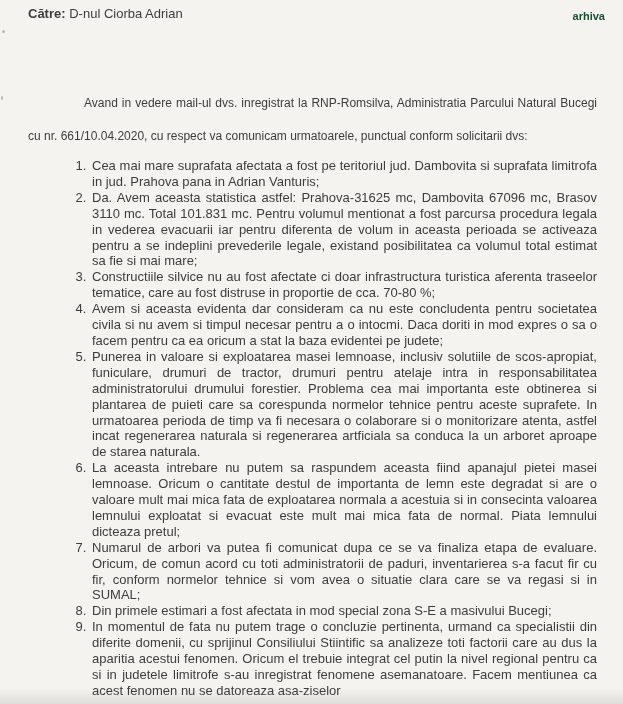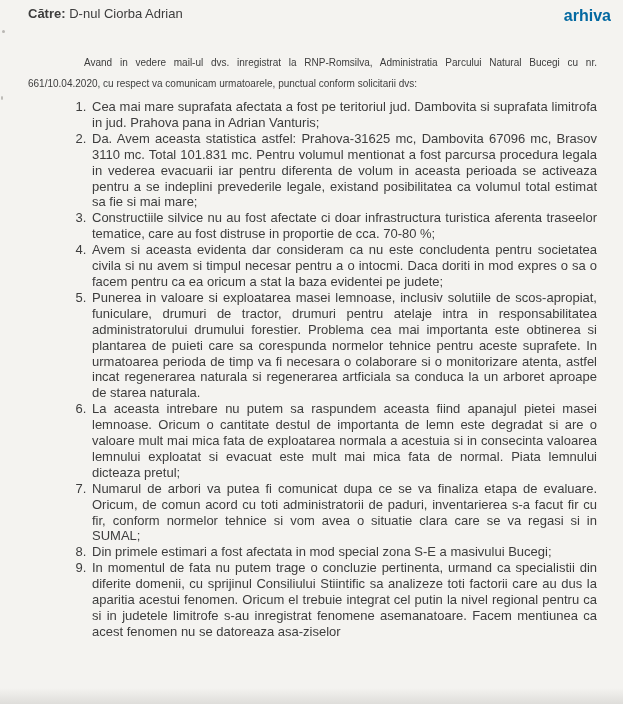--- a/index.html
+++ b/index.html
@@ -21,30 +21,30 @@
     justify-content: space-between;
     align-items: flex-start;
     margin: 6px 6px 0 28px;
     gap: 44px;
   }
   .addr { font-size: 13px; line-height: 16.5px; }
   .addr .b { font-weight: bold; }
   .archive {
     text-align: center;
     font-weight: bold;
-    font-size: 16px;
+    font-size: 11px;
     line-height: 16px;
     margin-top: 2px;
-    margin-right: 6px;
-    color: #0369a1;
+    margin-right: 12px;
+    color: #14532d;
   }
   .intro {
-    margin: 28px 26px 0 28px;
-    font-size: 10px;
-    line-height: 21px;
+    margin: 63px 26px 0 28px;
+    font-size: 12px;
+    line-height: 33px;
     text-align: justify;
     text-indent: 56px;
   }
   ol.list {
     margin: 5px 26px 0 28px;
     padding-left: 62px;
     font-size: 13px;
     line-height: 15.9px;
   }
   ol.list li {

